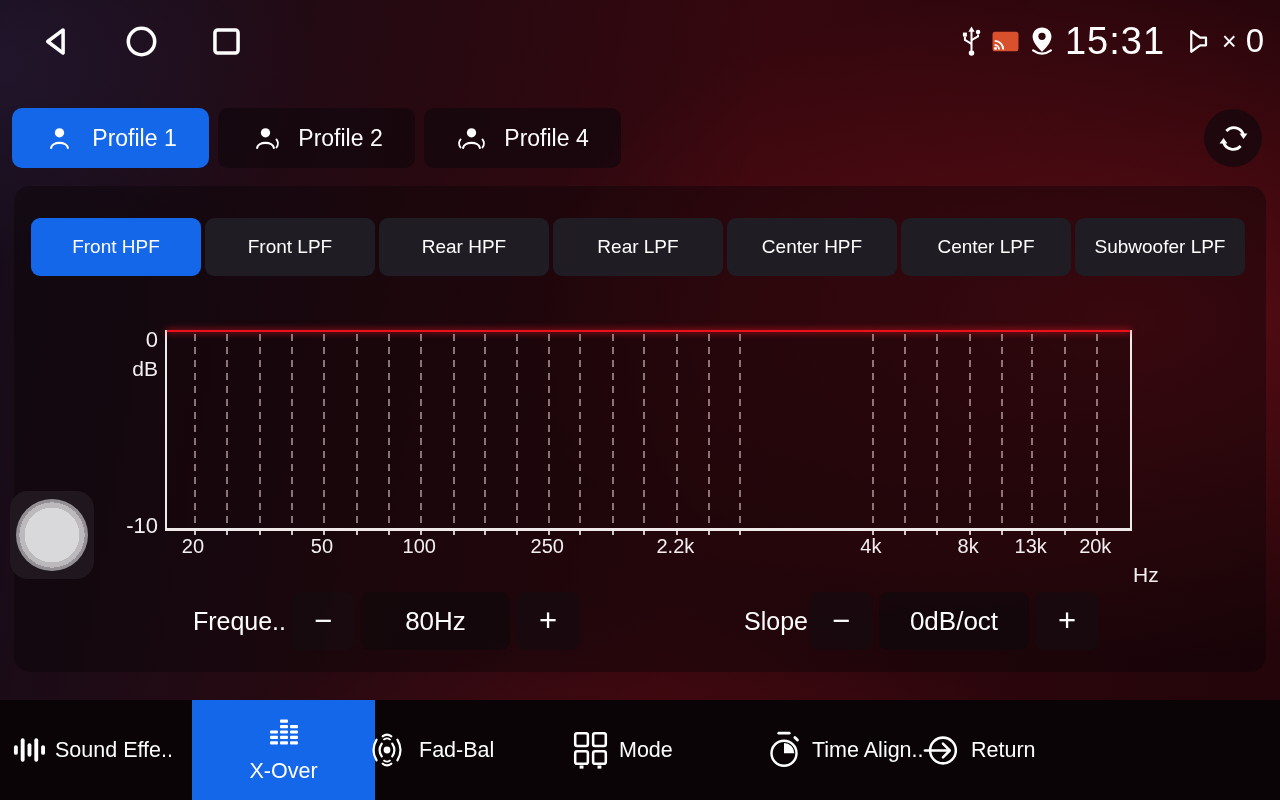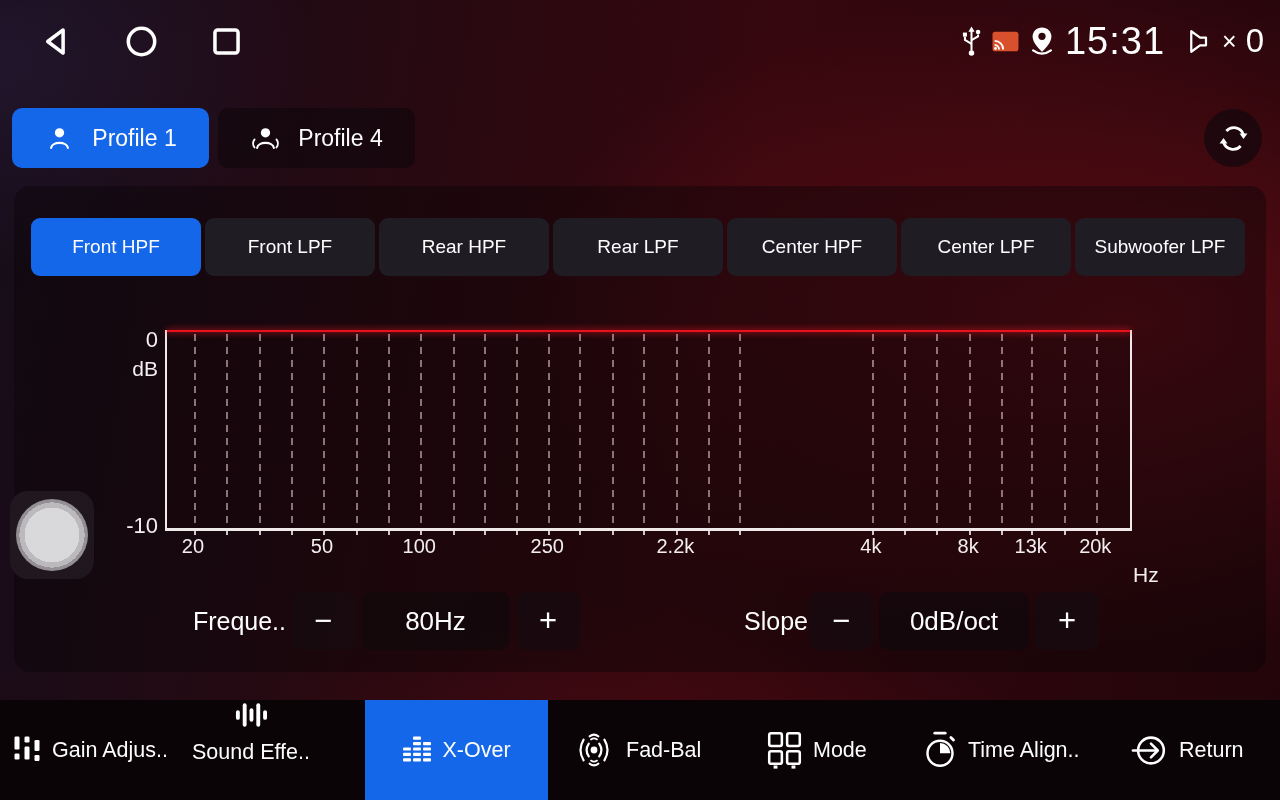--- a/index.html
+++ b/index.html
@@ -233,20 +233,26 @@
     <span class="mute-0" data-name="volume-level">0</span>
   </div>
 </div>
 
 <div class="profilebar" data-name="profile-bar">
     <div class="profile-btn active" data-name="profile-tab-1">
       <svg class="picon" data-name="profile-person-icon">
         <use href="#i-person1"></use>
       </svg>
       <span data-name="profile-label">Profile 1</span>
+    </div>
+    <div class="profile-btn" data-name="profile-tab-2">
+      <svg class="picon" data-name="profile-person-wave-right-icon">
+        <use href="#i-person2"></use>
+      </svg>
+      <span data-name="profile-label">Profile 2</span>
     </div>
     <div class="profile-btn" data-name="profile-tab-3">
       <svg class="picon" data-name="profile-person-wave-both-icon">
         <use href="#i-person3"></use>
       </svg>
       <span data-name="profile-label">Profile 4</span>
     </div>
   </div>
 <div class="refresh-btn" data-name="refresh-button">
   <svg data-name="sync-icon">
@@ -360,26 +366,20 @@
 <div class="ctl-label freq" data-name="frequency-label">Freque..</div>
 <div class="ctl-btn b-fm" data-name="frequency-minus-button">−</div>
 <div class="ctl-val v-f" data-name="frequency-value">80Hz</div>
 <div class="ctl-btn b-fp" data-name="frequency-plus-button">+</div>
 <div class="ctl-label slope" data-name="slope-label">Slope</div>
 <div class="ctl-btn b-sm" data-name="slope-minus-button">−</div>
 <div class="ctl-val v-s" data-name="slope-value">0dB/oct</div>
 <div class="ctl-btn b-sp" data-name="slope-plus-button">+</div>
 
 <div class="bottombar" data-name="bottom-nav">
-    <div class="nav-item" data-name="nav-item-gain-adjus">
-      <svg class="nicon" data-name="gain-adjust-icon">
-        <use href="#i-gain"></use>
-      </svg>
-      <span data-name="nav-item-label">Gain Adjus..</span>
-    </div>
     <div class="nav-item" data-name="nav-item-sound-effe">
       <svg class="nicon" data-name="sound-effect-icon">
         <use href="#i-sound"></use>
       </svg>
       <span data-name="nav-item-label">Sound Effe..</span>
     </div>
     <div class="nav-item active" data-name="nav-item-x-over">
       <svg class="nicon" data-name="x-over-icon">
         <use href="#i-xover"></use>
       </svg>

